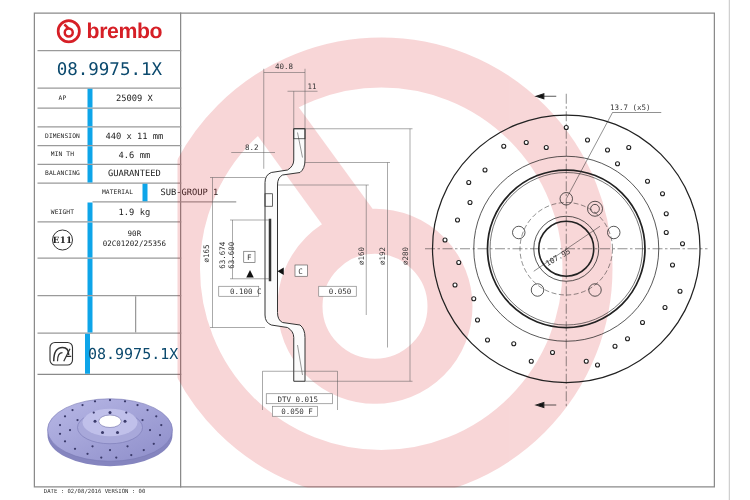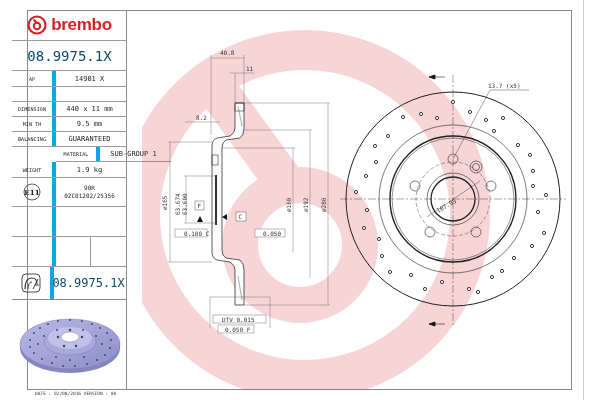--- a/index.html
+++ b/index.html
@@ -1,19 +1,19 @@
 <!DOCTYPE html>
 <html><head>
 <meta charset="utf-8">
 <style>
   html, body { margin:0; padding:0; background:#ffffff; }
   body { width:600px; height:400px; position:relative; overflow:hidden; font-family:"DejaVu Sans", sans-serif; }
   .frame { position:absolute; left:27px; top:10px; width:545px; height:380px; border:1px solid #8a8a8a; box-sizing:border-box; }
   .outer-frame { position:absolute; left:0; top:0; width:584px; height:400px; border-right:1px solid #d0d0d0; box-sizing:border-box; }
-  .table { position:absolute; left:12px; top:10px; width:115px; height:380px; border-right:1px solid #8a8a8a; box-sizing:border-box; }
+  .table { position:absolute; left:30px; top:10px; width:115px; height:380px; border-right:1px solid #8a8a8a; box-sizing:border-box; }
   .row { position:absolute; left:0; width:115px; border-bottom:1px solid #9a9a9a; box-sizing:border-box; }
   .lbl { position:absolute; left:0; top:0; bottom:0; width:40px; border-right:4px solid #0ea5e9; display:flex; align-items:center; justify-content:center; font-family:"DejaVu Sans Mono", monospace; font-size:5px; color:#222; letter-spacing:0.1px; }
   .val { position:absolute; left:40px; top:0; bottom:0; right:0; display:flex; align-items:center; justify-content:center; font-family:"DejaVu Sans Mono", monospace; font-size:7px; color:#222; }
   .logo { display:flex; align-items:center; justify-content:center; height:100%; gap:4px; }
   .logo-text { font-family:"Liberation Sans", sans-serif; font-weight:bold; font-size:17px; color:#d61f26; letter-spacing:-0.3px; }
   .pn { display:flex; align-items:center; justify-content:center; height:100%; font-family:"DejaVu Sans Mono", monospace; font-size:14px; color:#0c4a6e; }
   .pn2 { font-size:12px; }
   .drawing { position:absolute; left:142px; top:10px; width:430px; height:380px; }
   .footer { position:absolute; left:35px; top:391px; font-family:"DejaVu Sans Mono", monospace; font-size:4.5px; color:#333; }
   .dim { font-family:"DejaVu Sans Mono", monospace; font-size:6px; fill:#333; }
@@ -33,33 +33,33 @@
         <path d="M6.5 4.5 L10 8" stroke="#d61f26" stroke-width="2"></path>
       </svg>
       <span class="logo-text">brembo</span>
     </div>
   </div>
   <div class="row" style="top:31px;height:30px;">
     <div class="pn">08.9975.1X</div>
   </div>
   <div class="row" style="top:61px;height:16px;">
       <div class="lbl">AP</div>
-      <div class="val">14901 X</div>
+      <div class="val">25009 X</div>
     </div>
   <div class="row" style="top:77px;height:15px;">
       <div class="lbl"></div>
       <div class="val"></div>
     </div>
   <div class="row" style="top:92px;height:15px;">
       <div class="lbl">DIMENSION</div>
       <div class="val">440 x 11 mm</div>
     </div>
   <div class="row" style="top:107px;height:15px;">
       <div class="lbl">MIN TH</div>
-      <div class="val">9.5 mm</div>
+      <div class="val">4.6 mm</div>
     </div>
   <div class="row" style="top:122px;height:15px;">
       <div class="lbl">BALANCING</div>
       <div class="val">GUARANTEED</div>
     </div>
   <div class="row" style="top:137px;height:15px;margin-left:44px;">
       <div class="lbl">MATERIAL</div>
       <div class="val">SUB-GROUP 1</div>
     </div>
   <div class="row" style="top:152px;height:16px;">

